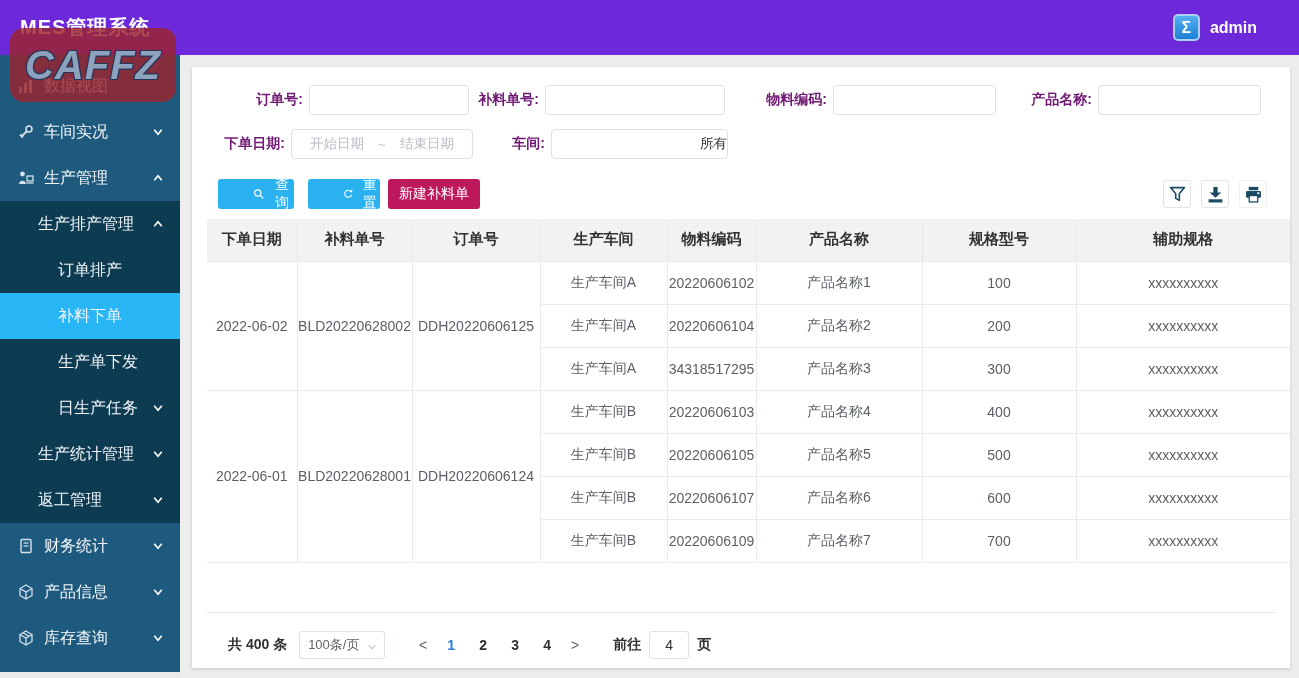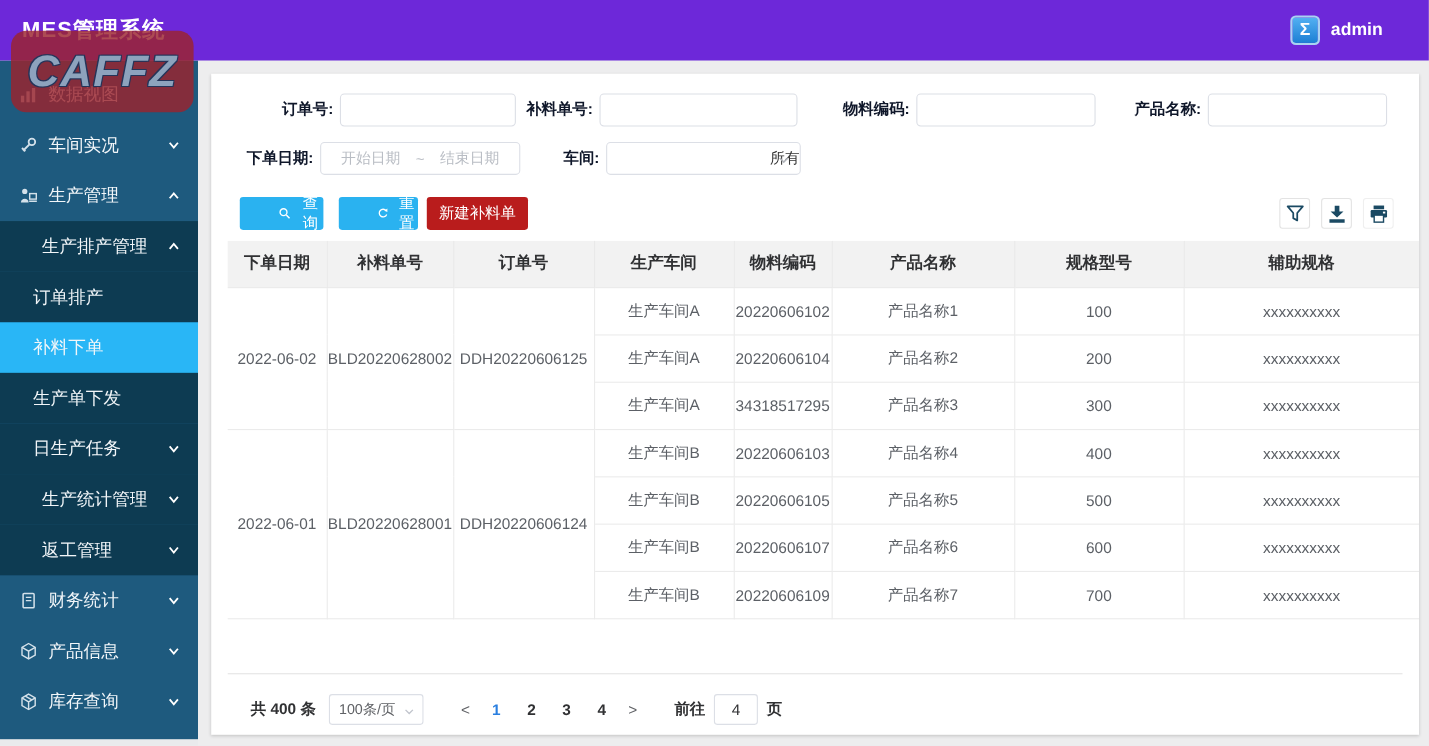--- a/index.html
+++ b/index.html
@@ -23,46 +23,46 @@
   .watermark span { font-size:40px; font-weight:bold; font-style:italic; letter-spacing:1px;
     color:#8da3bd; text-shadow:1px 1px 0 #25355a, -1px -1px 0 #25355a, 1px -1px 0 #25355a, -1px 1px 0 #25355a; }
 
   
   .sidebar { position:absolute; left:0; top:55px; width:180px; height:617px;
     background:#1e5a7e; padding-top:8px; z-index:2; }
   .nav-item { position:relative; height:46px; display:flex; align-items:center;
     color:#f2f6f9; font-size:16px; cursor:pointer; }
   .nav-item .ico { width:16px; height:16px; margin:0 10px 0 18px; flex:0 0 16px; }
   .nav-item.lv2 { padding-left:38px; background:#0d3b52; }
-  .nav-item.lv3 { padding-left:30px; background:#0d3b52; }
+  .nav-item.lv3 { padding-left:58px; background:#0d3b52; }
   .nav-item.active { background:#29b6f6; }
   .chev { position:absolute; right:16px; top:17px; width:12px; height:12px; }
 
   
   .main { position:absolute; left:180px; top:55px; width:1119px; height:623px; background:#ededee; }
   .panel { position:absolute; left:12px; top:12px; width:1098px; height:601px; background:#fff;
     box-shadow:0 1px 3px rgba(0,0,0,0.18); }
 
   
   .fgroup { position:absolute; height:30px; display:flex; align-items:center; }
-  .flabel { font-size:14px; font-weight:bold; color:#0f172a; text-align:right; margin-right:6px; white-space:nowrap; }
+  .flabel { font-size:14px; font-weight:bold; color:#701a75; text-align:right; margin-right:6px; white-space:nowrap; }
   .tinput { height:30px; border:1px solid #dcdfe6; border-radius:4px; background:#fff;
     font-size:13px; padding:0 8px; color:#333; outline:none; }
   .daterange { height:30px; border:1px solid #dcdfe6; border-radius:4px; background:#fff;
     display:flex; align-items:center; justify-content:center; gap:14px; font-size:13.5px; color:#b9bdc4; cursor:pointer; }
   .selectbox { position:relative; height:30px; border:1px solid #dcdfe6; border-radius:4px; background:#fff;
     display:flex; align-items:center; font-size:13.5px; color:#333; padding-left:10px; cursor:pointer;justify-content:flex-end; }
   .selectbox svg { position:absolute; right:9px; top:10px; }
 
   
   .btn { position:absolute; height:30px; border:none; border-radius:3px; color:#fff; font-size:14px;
     display:inline-flex; align-items:center; justify-content:center; gap:6px; cursor:pointer;
     font-family:inherit; }
   .btn-blue { background:#2ab2f0;padding-left:35px; }
-  .btn-teal { background:#b91c1c; }
+  .btn-teal { background:#be185d; }
   .icon-btn { position:absolute; width:28px; height:28px; background:#fff; border:1px solid #e3e3e3;
     border-radius:3px; display:flex; align-items:center; justify-content:center; cursor:pointer; }
 
   
   table.grid { position:absolute; left:15px; top:152px; width:1083px; border-collapse:collapse; table-layout:fixed; }
   .grid th { height:42px; background:#f2f2f2; font-size:15px; font-weight:bold; color:#303133;
     border:1px solid #e9e9e9; border-top:none; text-align:center; }
   .grid td { height:43px; font-size:14px; color:#5c6066; border:1px solid #ebebeb; text-align:center;
     background:#fff; }
   .grid th:first-child, .grid td:first-child { border-left:none; }

